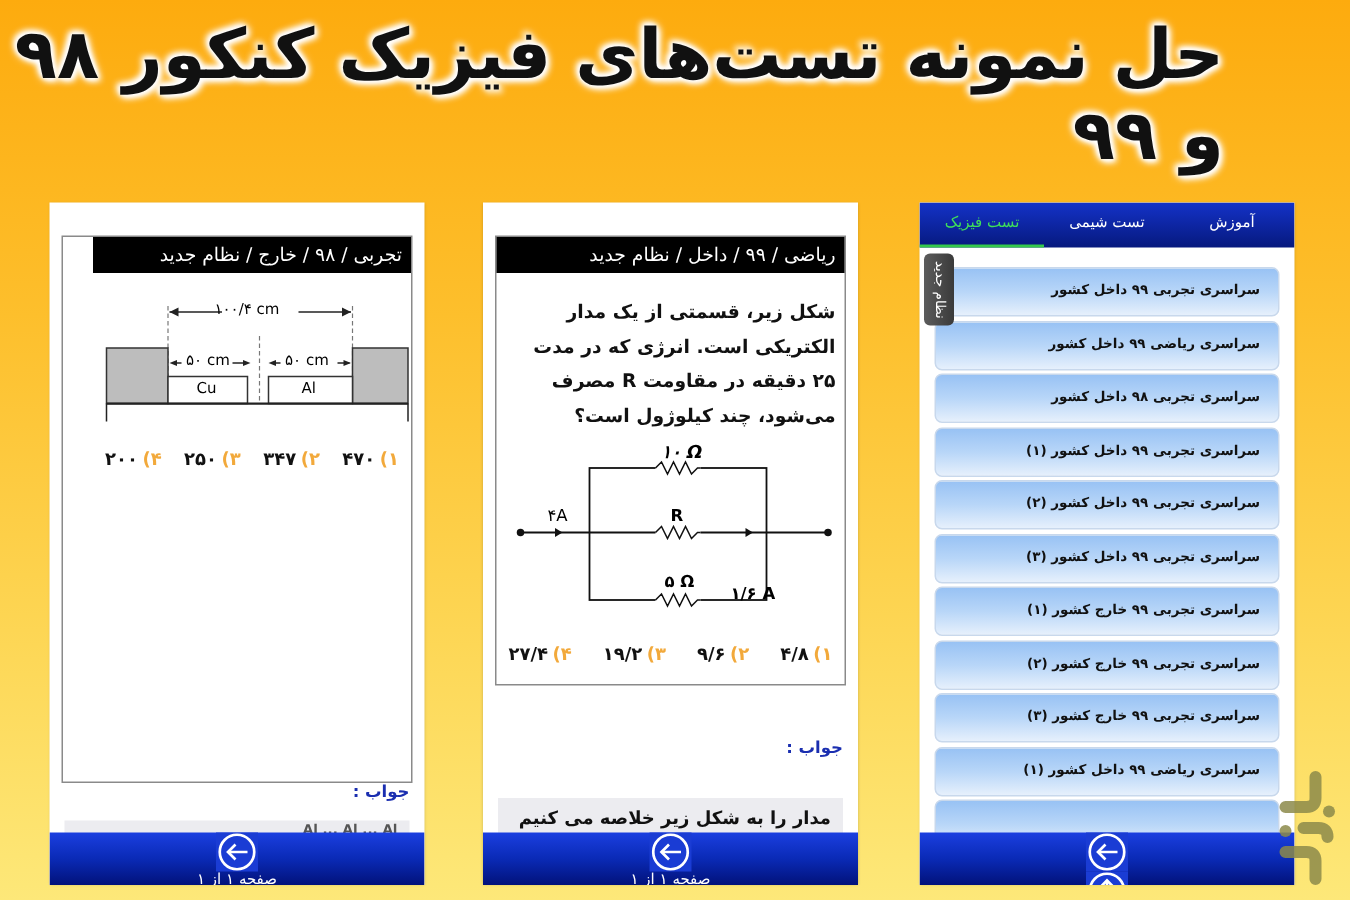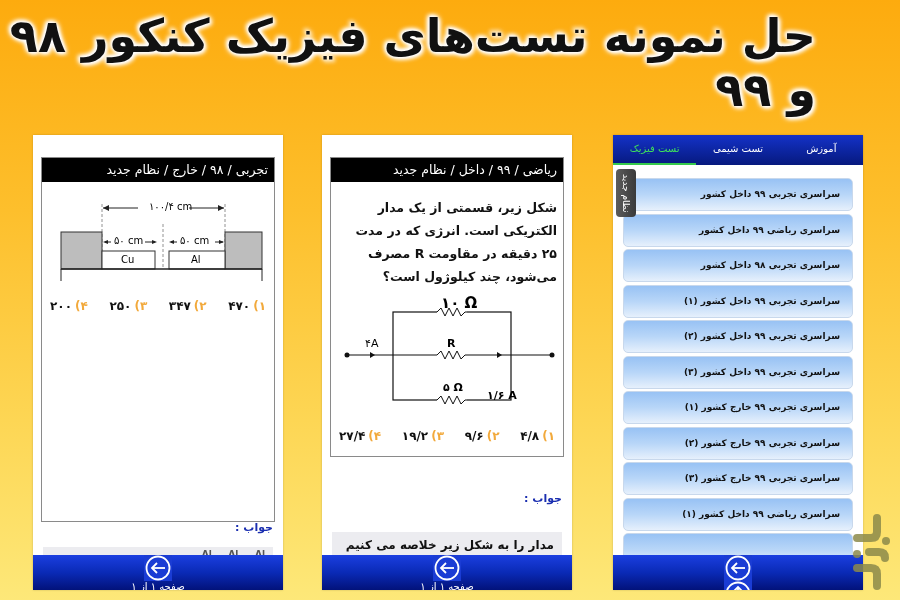--- a/index.html
+++ b/index.html
@@ -111,21 +111,21 @@
   .watermark { position: absolute; right: 6px; bottom: 8px; width: 45px; height: 80px; }
 </style>
 </head>
 <body>
 
 <div class="banner">
   <div class="banner-title">حل نمونه تست‌های فیزیک کنکور ۹۸ و ۹۹</div>
 </div>
 
 <div class="phone p1">
-  <div class="q-card" style="height:365px;">
+  <div class="q-card" style="height:365px;padding-left:20px;">
     <div class="q-head">تجربی / ۹۸ / خارج / نظام جدید</div>
     <div class="diagram" style="width:210px;height:95px;margin-top:14px;direction:ltr;">
       <svg width="210" height="95" viewBox="0 0 210 95">
         <line x1="49" y1="8" x2="49" y2="70" stroke="#777" stroke-dasharray="3,2" stroke-width="0.8"></line>
         <line x1="172" y1="8" x2="172" y2="70" stroke="#777" stroke-dasharray="3,2" stroke-width="0.8"></line>
         <line x1="110" y1="28" x2="110" y2="72" stroke="#777" stroke-dasharray="3,2" stroke-width="0.8"></line>
         <line x1="50" y1="12" x2="85" y2="12" stroke="#222" stroke-width="1"></line>
         <line x1="136" y1="12" x2="171" y2="12" stroke="#222" stroke-width="1"></line>
         <polygon points="50,12 56,9 56,15" fill="#222"></polygon>
         <polygon points="171,12 165,9 165,15" fill="#222"></polygon>
@@ -138,21 +138,21 @@
         <line x1="209" y1="73" x2="209" y2="85" stroke="#222" stroke-width="1"></line>
         <line x1="52" y1="46" x2="58" y2="46" stroke="#222"></line>
         <line x1="92" y1="46" x2="102" y2="46" stroke="#222"></line>
         <polygon points="50,46 55,44 55,48" fill="#222"></polygon>
         <polygon points="104,46 99,44 99,48" fill="#222"></polygon>
         <line x1="118" y1="46" x2="124" y2="46" stroke="#222"></line>
         <line x1="162" y1="46" x2="170" y2="46" stroke="#222"></line>
         <polygon points="116,46 121,44 121,48" fill="#222"></polygon>
         <polygon points="171,46 166,44 166,48" fill="#222"></polygon>
       </svg>
-      <span style="position:absolute;left:96px;top:5px;font-size:10px;">۱۰۰/۴ cm</span>
+      <span style="position:absolute;left:80px;top:5px;font-size:10px;">۱۰۰/۴ cm</span>
       <span style="position:absolute;left:61px;top:39px;font-size:10px;">۵۰ cm</span>
       <span style="position:absolute;left:127px;top:39px;font-size:10px;">۵۰ cm</span>
       <span style="position:absolute;left:68px;top:58px;font-size:10px;">Cu</span>
       <span style="position:absolute;left:138px;top:58px;font-size:10px;">Al</span>
     </div>
     <div class="options" style="margin-top:8px;">
       <span><span class="opt-num">۱)</span><span>۴۷۰</span></span>
       <span><span class="opt-num">۲)</span><span>۳۴۷</span></span>
       <span><span class="opt-num">۳)</span><span>۲۵۰</span></span>
       <span><span class="opt-num">۴)</span><span>۲۰۰</span></span>
@@ -191,21 +191,21 @@
         <polyline points="100,12 104,8 108,16 112,8 116,16 120,8 124,16 128,12 130,12" fill="none" stroke="#111" stroke-width="1"></polyline>
         <rect x="100" y="51" width="30" height="8" fill="#fff"></rect>
         <polyline points="100,55 104,51 108,59 112,51 116,59 120,51 124,59 128,55 130,55" fill="none" stroke="#111" stroke-width="1"></polyline>
         <rect x="100" y="96" width="30" height="8" fill="#fff"></rect>
         <polyline points="100,100 104,96 108,104 112,96 116,104 120,96 124,104 128,100 130,100" fill="none" stroke="#111" stroke-width="1"></polyline>
         <circle cx="10" cy="55" r="2.5" fill="#111"></circle>
         <circle cx="215" cy="55" r="2.5" fill="#111"></circle>
         <polygon points="38,55 33,52 33,58" fill="#111"></polygon>
         <polygon points="165,55 160,52 160,58" fill="#111"></polygon>
       </svg>
-      <span style="position:absolute;left:104px;top:-6px;font-size:15px;font-weight:bold;">۱۰ Ω</span>
+      <span style="position:absolute;left:104px;top:-6px;font-size:12px;font-weight:bold;font-style:italic;">۱۰ Ω</span>
       <span style="position:absolute;left:110px;top:37px;font-size:11px;font-weight:bold;">R</span>
       <span style="position:absolute;left:106px;top:81px;font-size:11px;font-weight:bold;">۵ Ω</span>
       <span style="position:absolute;left:28px;top:37px;font-size:11px;font-weight:normal;">۴A</span>
       <span style="position:absolute;left:150px;top:61px;font-size:11px;font-weight:bold;margin-top:28px;">۱/۶ A</span>
     </div>
     <div class="options" style="margin-top:14px;">
       <span><span class="opt-num">۱)</span><span>۴/۸</span></span>
       <span><span class="opt-num">۲)</span><span>۹/۶</span></span>
       <span><span class="opt-num">۳)</span><span>۱۹/۲</span></span>
       <span><span class="opt-num">۴)</span><span>۲۷/۴</span></span>

